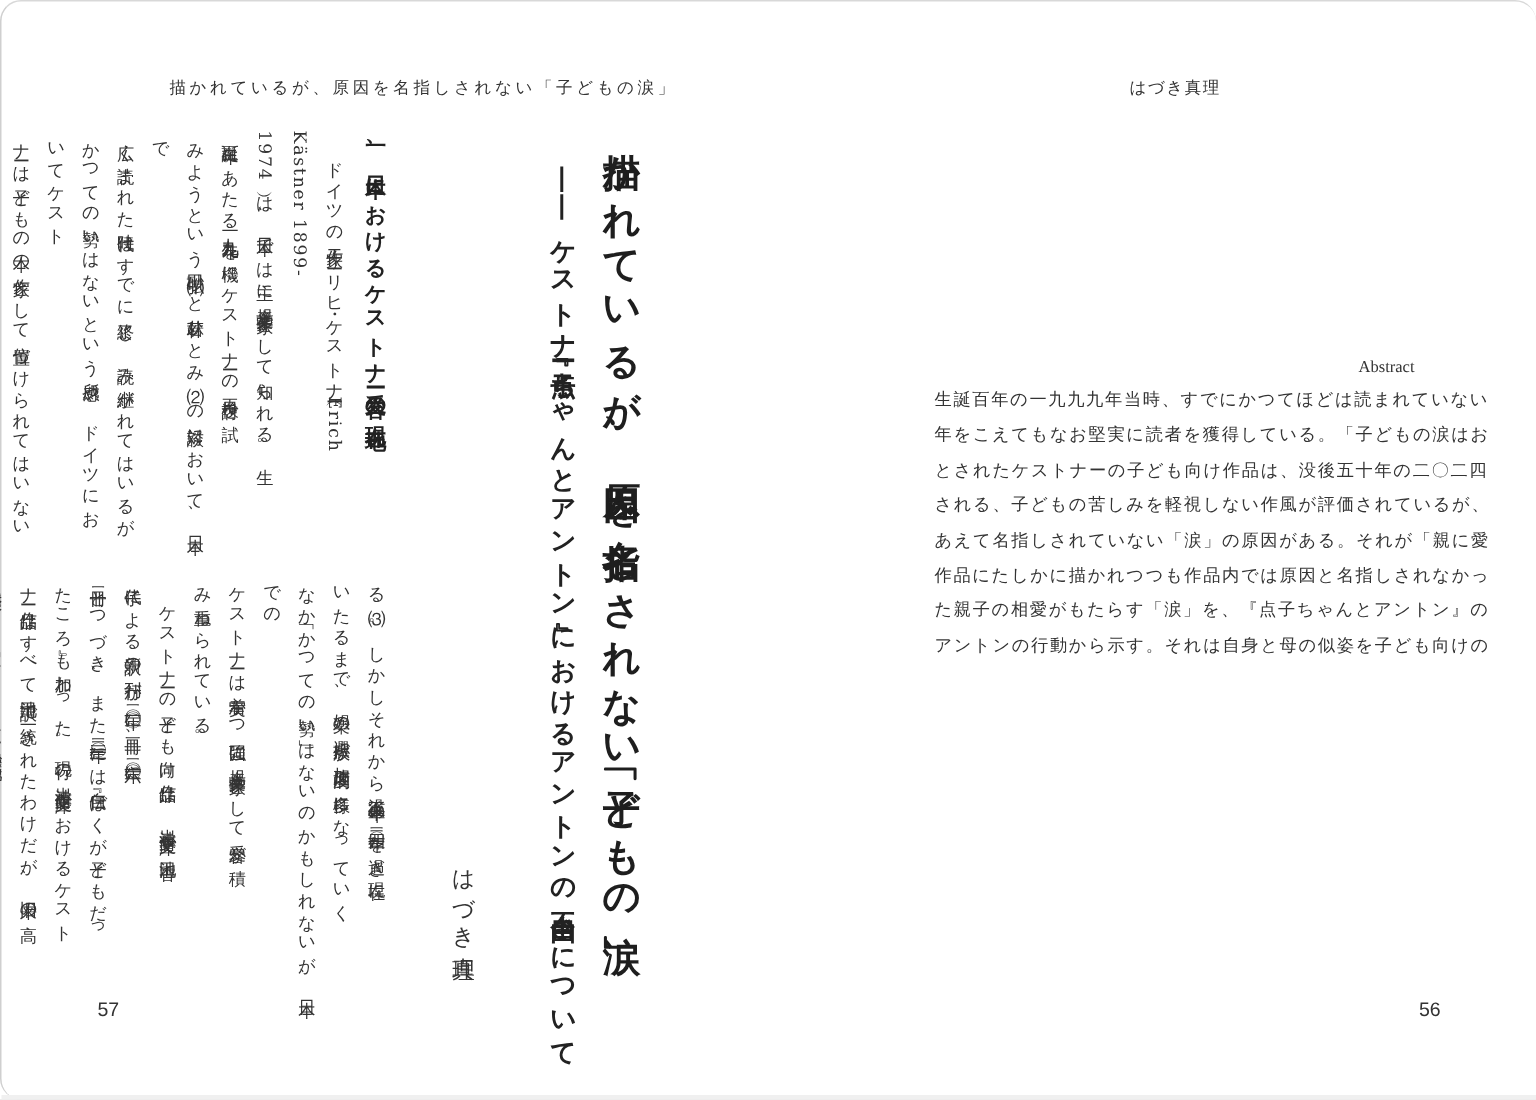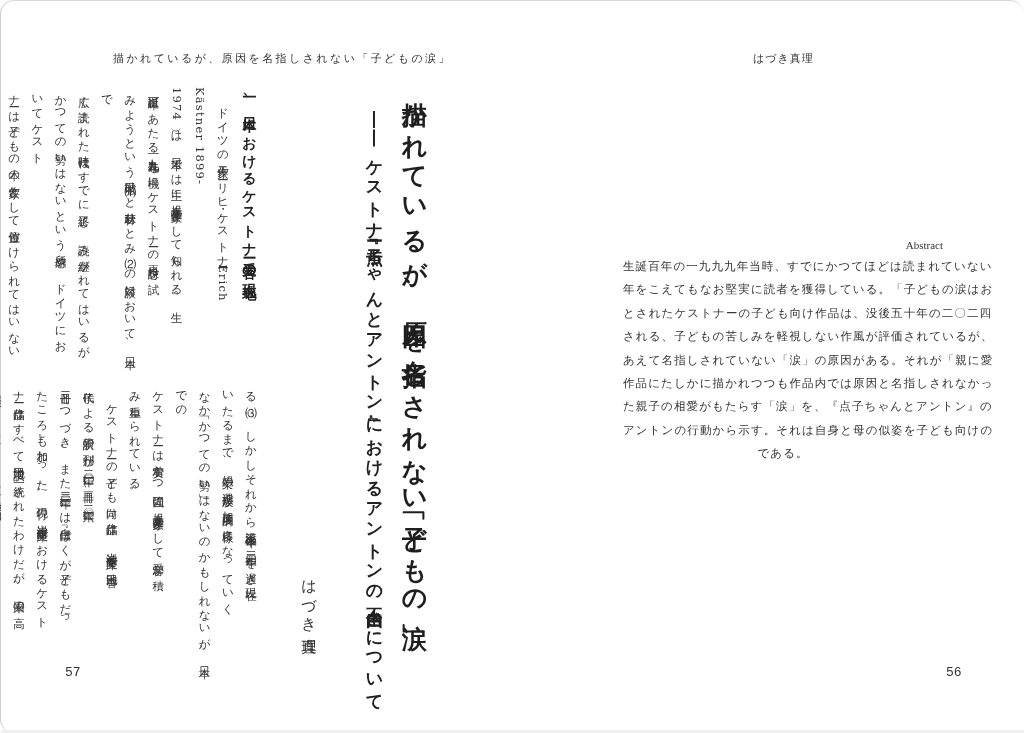--- a/index.html
+++ b/index.html
@@ -16,21 +16,21 @@
       box-sizing: border-box;
       border-radius: 14px;
     }
     .running-head {
       position: absolute; top: 50px; font-size: 11px; letter-spacing: 2.4px; color: #333;
       white-space: nowrap;
     }
     .rh-left { left: 112px; }
     .rh-right { left: 752px; letter-spacing: 1px; }
     .page-num { position: absolute; top: 664px; font-size: 13px; color: #333;
-      font-family: Liberation Mono, monospace; }
+      font-family: Liberation Sans, sans-serif; }
     .pn-left { left: 64px; }
     .pn-right { left: 945px; }
 
     .v {
       position: absolute;
       writing-mode: vertical-rl;
       -webkit-writing-mode: vertical-rl;
       text-orientation: mixed;
       white-space: nowrap;
     }
@@ -66,21 +66,21 @@
       white-space: normal;
     }
 
     .abstract {
       position: absolute; left: 622px; top: 238px; width: 320px;
       font-size: 11.5px; color: #333;
     }
     .abstract-label {
       font-family: "Liberation Serif", serif; font-size: 11px; margin-bottom: 4px; display: block; text-align: right;
     }
-    .abstract-body { line-height: 23.4px; letter-spacing: 1.1px; text-align: center; }
+    .abstract-body { line-height: 23.4px; letter-spacing: 1.1px; }
     .abstract-body .line { display: block; white-space: nowrap; }
     .bottom-shadow {
       position: absolute; left: 0; bottom: 0; width: 1024px; height: 3px; background: #f0f0f0;
     }
   </style>
 </head>
 <body>
 
 <div class="spread">
 
@@ -124,20 +124,19 @@
     <span class="abstract-label">Abstract</span>
     <div class="abstract-body">
       <span class="line">生誕百年の一九九九年当時、すでにかつてほどは読まれていない</span>
       <span class="line">年をこえてもなお堅実に読者を獲得している。「子どもの涙はお</span>
       <span class="line">とされたケストナーの子ども向け作品は、没後五十年の二〇二四</span>
       <span class="line">される、子どもの苦しみを軽視しない作風が評価されているが、</span>
       <span class="line">あえて名指しされていない「涙」の原因がある。それが「親に愛</span>
       <span class="line">作品にたしかに描かれつつも作品内では原因と名指しされなかっ</span>
       <span class="line">た親子の相愛がもたらす「涙」を、『点子ちゃんとアントン』の</span>
       <span class="line">アントンの行動から示す。それは自身と母の似姿を子ども向けの</span>
-      <span class="line">である。</span>
     </div>
   </div>
 
   <div class="page-num pn-right">56</div>
 
   <div class="bottom-shadow"></div>
 </div>
 
 </body></html>

